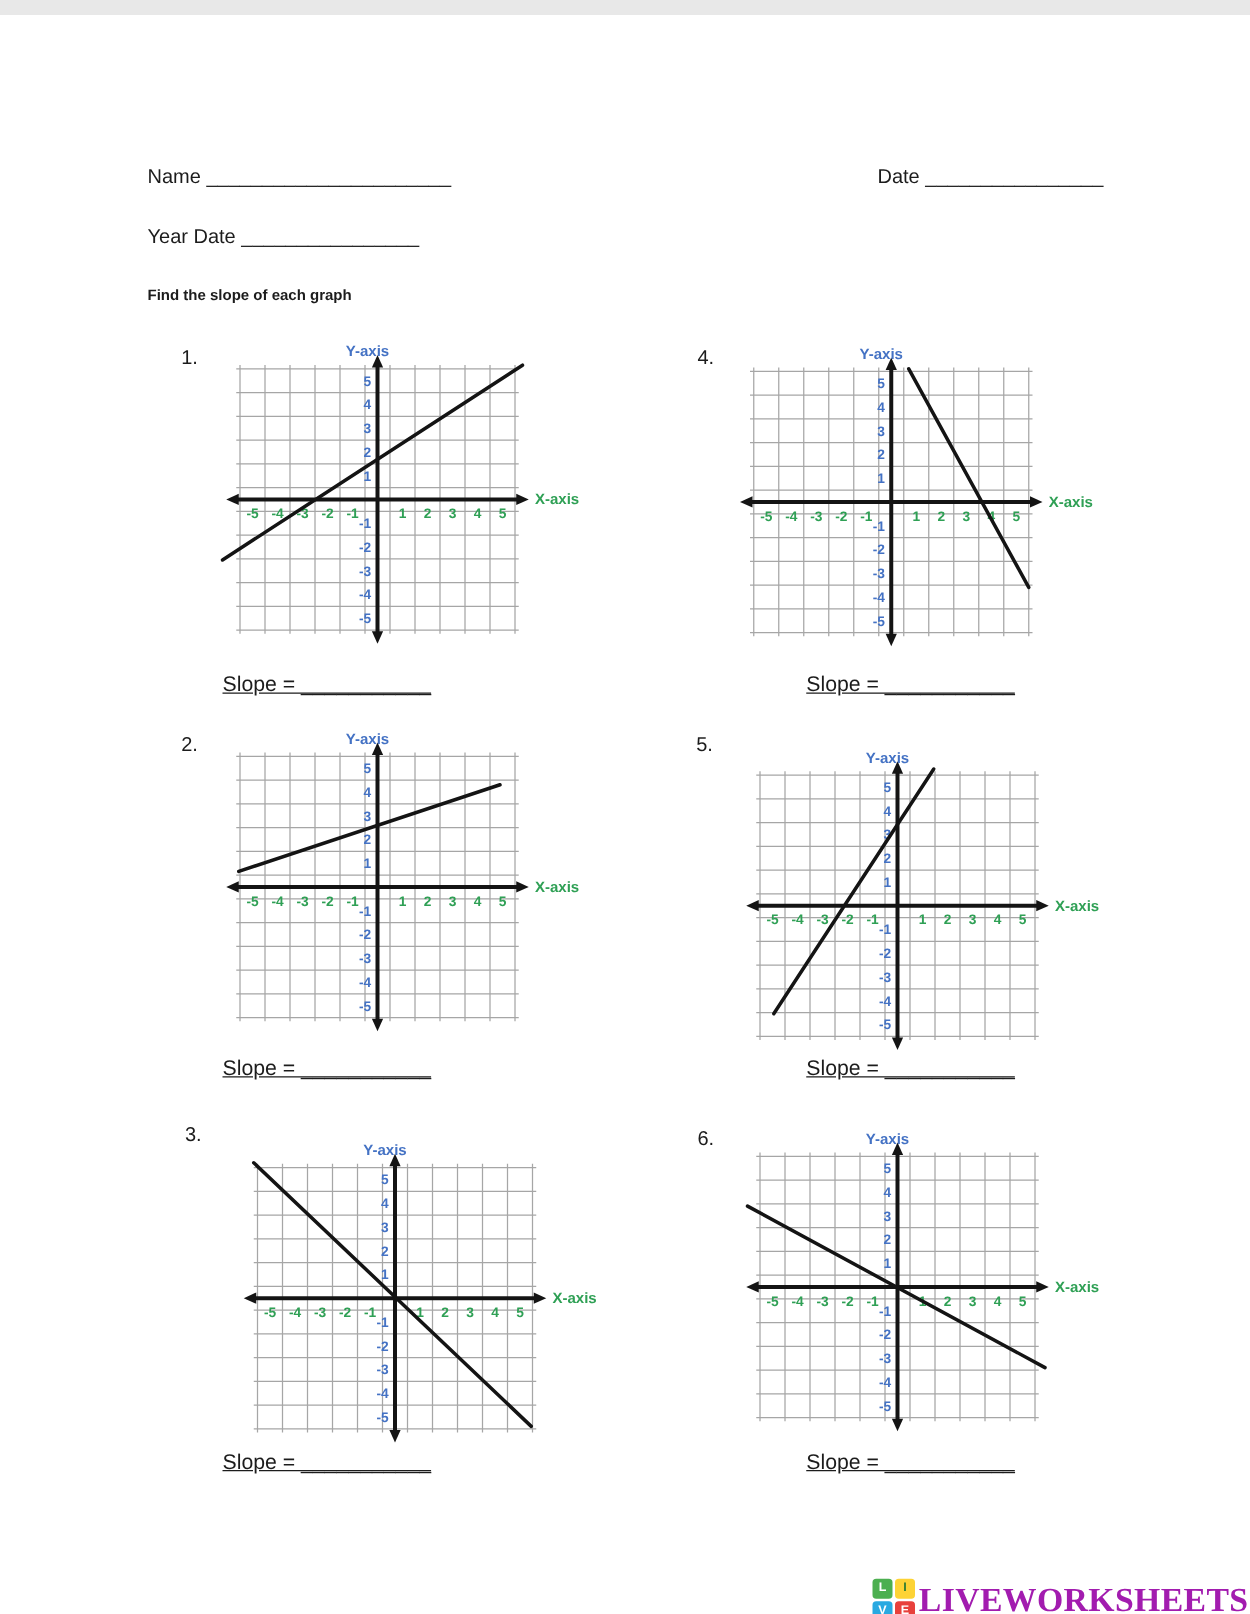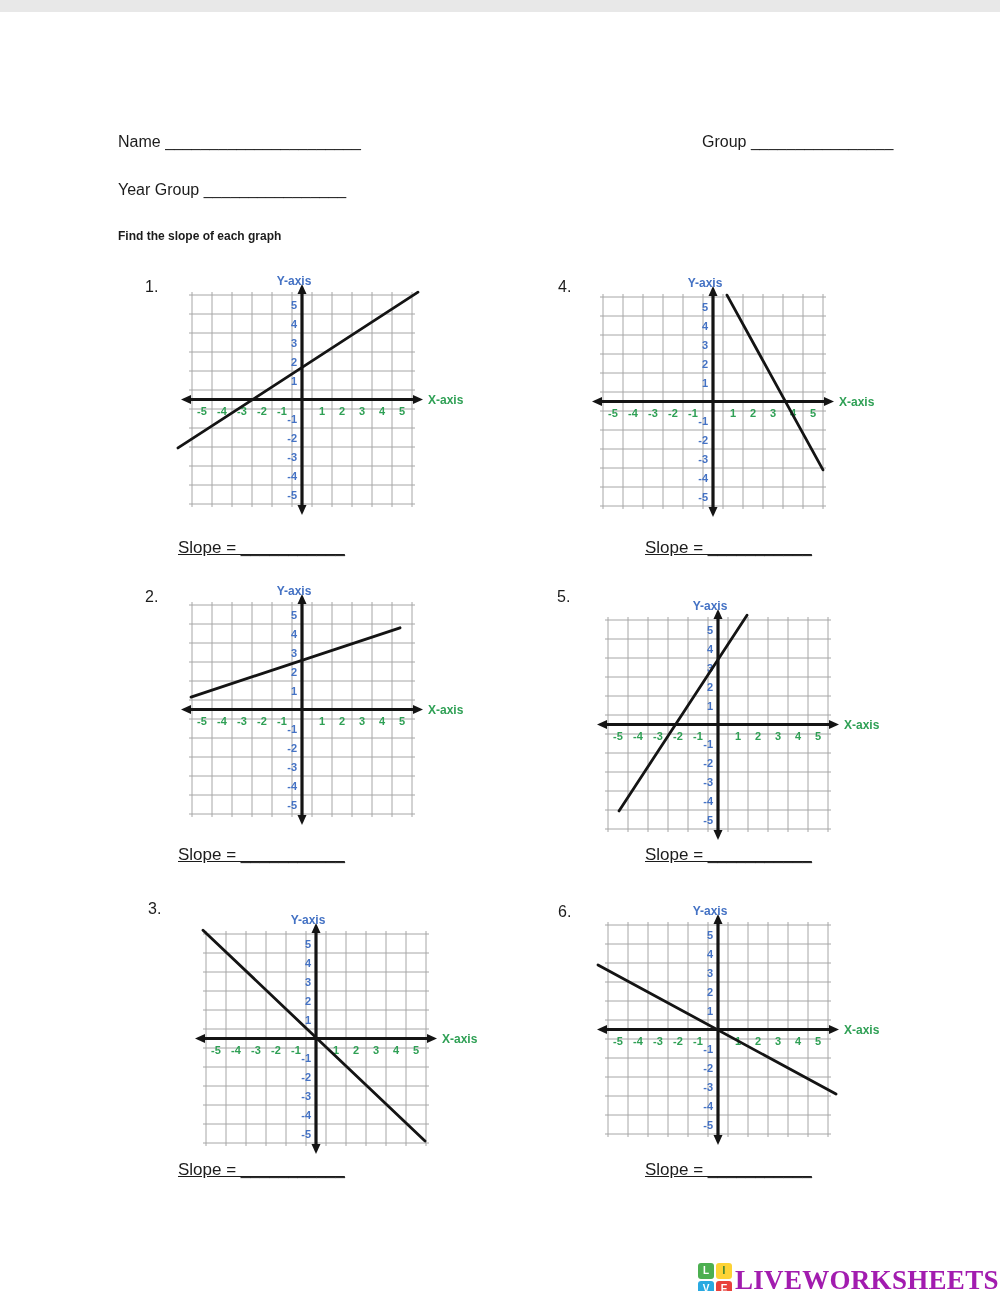--- a/index.html
+++ b/index.html
@@ -20,22 +20,22 @@
     font-size:10px;font-weight:700;line-height:1;
   }
   .logo-text{font-size:27px;font-weight:700;letter-spacing:.3px;}
 </style>
 </head>
 <body>
 
 <div class="page">
 
   <span class="abs hdr" style="left:118px;top:121px">Name ______________________</span>
-  <span class="abs hdr" style="left:702px;top:121px">Group ________________</span>
-  <span class="abs hdr" style="left:118px;top:169px">Year Group ________________</span>
+  <span class="abs hdr" style="left:702px;top:121px">Date ________________</span>
+  <span class="abs hdr" style="left:118px;top:169px">Year Date ________________</span>
   <span class="abs instruction" style="left:118px;top:217px">Find the slope of each graph</span>
 
   <span class="abs gnum" style="left:145px;top:266px">1.</span>
   <svg class="plot" style="left:176px;top:261px" width="296" height="247" viewBox="0 0 296 247">
       <line x1="16" y1="19" x2="16" y2="234" stroke="#a6a6a6" stroke-width="1"></line>
       <line x1="13" y1="231" x2="239" y2="231" stroke="#a6a6a6" stroke-width="1"></line>
       <line x1="36" y1="19" x2="36" y2="234" stroke="#a6a6a6" stroke-width="1"></line>
       <line x1="13" y1="212" x2="239" y2="212" stroke="#a6a6a6" stroke-width="1"></line>
       <line x1="56" y1="19" x2="56" y2="234" stroke="#a6a6a6" stroke-width="1"></line>
       <line x1="13" y1="193" x2="239" y2="193" stroke="#a6a6a6" stroke-width="1"></line>

